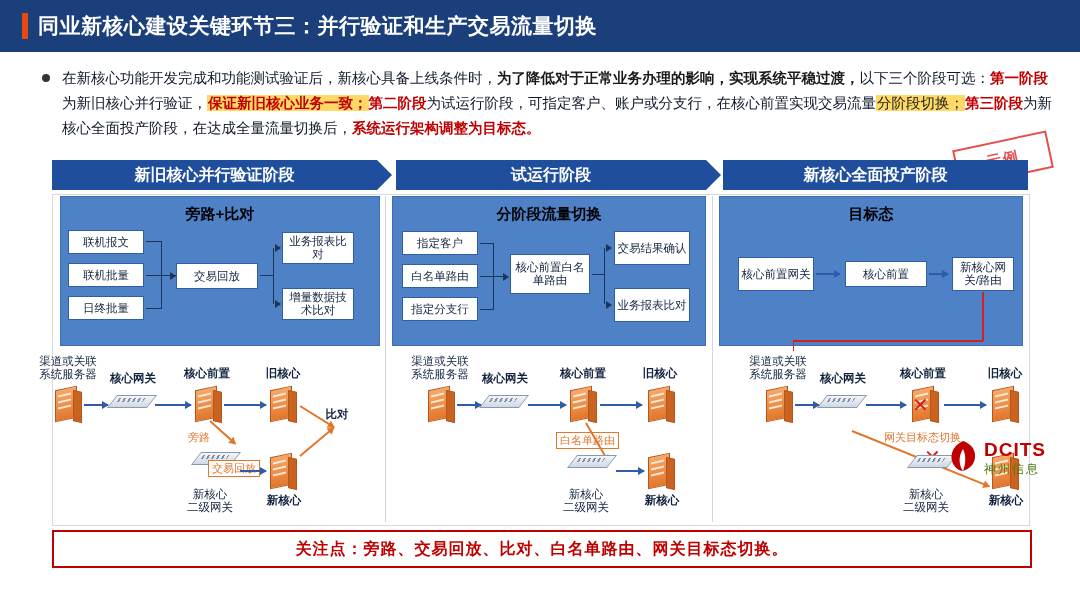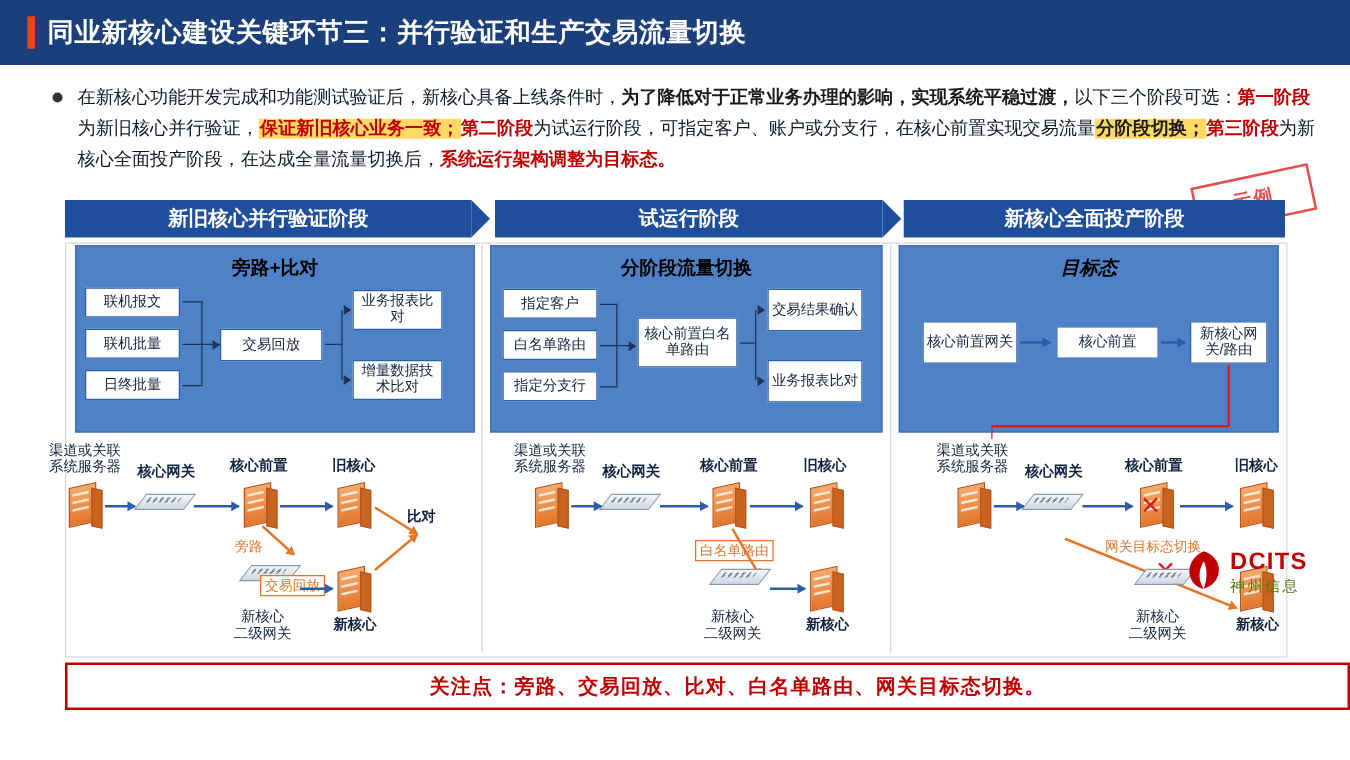--- a/index.html
+++ b/index.html
@@ -30,21 +30,21 @@
     position:absolute;left:42px;top:74px;width:8px;height:8px;border-radius:50%;
     background:#333;
   }
   .para{
     position:absolute;left:62px;top:66px;width:1000px;
     font-size:14.5px;line-height:25px;color:#1a1a1a;font-weight:bold;
   }
   .para .plain{font-weight:normal;color:#0f172a;}
   .para .red{color:#c00000;font-weight:bold;}
   .para .hl{background:#ffd966;color:#c00000;font-weight:bold;padding:0 1px;}
-  .para .hl2{background:#ffd966;color:#1a1a1a;font-weight:bold;padding:0 1px;}
+  .para .hl2{background:#ffd966;color:#1a1a1a;font-weight:normal;padding:0 1px;}
 
   
   .banner{
     position:absolute;height:30px;
     background:#1f4f9c;color:#fff;
     font-size:16px;font-weight:bold;
     display:flex;align-items:center;justify-content:center;
   }
   .banner::after{
     content:"";position:absolute;right:-15px;top:0;
@@ -64,21 +64,21 @@
   .vdiv{position:absolute;top:196px;width:1px;height:326px;background:#cfd6e0;}
   #vdiv1{left:385px;}
   #vdiv2{left:712px;}
 
   
   .bluebox{
     position:absolute;background:#4f81c7;border:1px solid #3d6db3;
   }
   #blue1{left:60px;top:196px;width:318px;height:148px;}
   #blue2{left:392px;top:196px;width:312px;height:148px;}
-  #blue3{left:719px;top:196px;width:302px;height:148px;font-style:italic;}
+  #blue3{left:719px;top:196px;width:302px;height:148px;}
   .bluebox .cap{
     position:absolute;left:0;top:8px;width:100%;
     text-align:center;color:#000000;font-size:15px;font-weight:bold;
   }
 
   
   .wnode{
     position:absolute;background:#ffffff;border:1px solid #2e5fa3;
     color:#12233f;font-size:11.5px;line-height:13px;
     display:flex;align-items:center;justify-content:center;text-align:center;
@@ -148,21 +148,21 @@
   .redx{position:absolute;color:#d81f1f;font-size:20px;font-weight:bold;line-height:18px;}
 
   
   .redline{position:absolute;background:#d81f1f;}
 
   
   .focusbar{
     position:absolute;left:52px;top:530px;width:976px;height:34px;
     border:2px solid #c00000;background:#ffffff;
     display:flex;align-items:center;justify-content:center;
-    color:#c00000;font-size:16px;font-weight:bold;letter-spacing:1px;padding-left:48px;
+    color:#c00000;font-size:16px;font-weight:bold;letter-spacing:1px;
   }
 
   
   .logo{position:absolute;right:14px;bottom:6px;width:120px;height:46px;}
   .logo .mark{
     position:absolute;left:0;top:4px;width:34px;height:34px;
   }
   .logo .name{
     position:absolute;left:38px;top:4px;color:#c00000;font-size:19px;font-weight:bold;letter-spacing:1px;
   }

